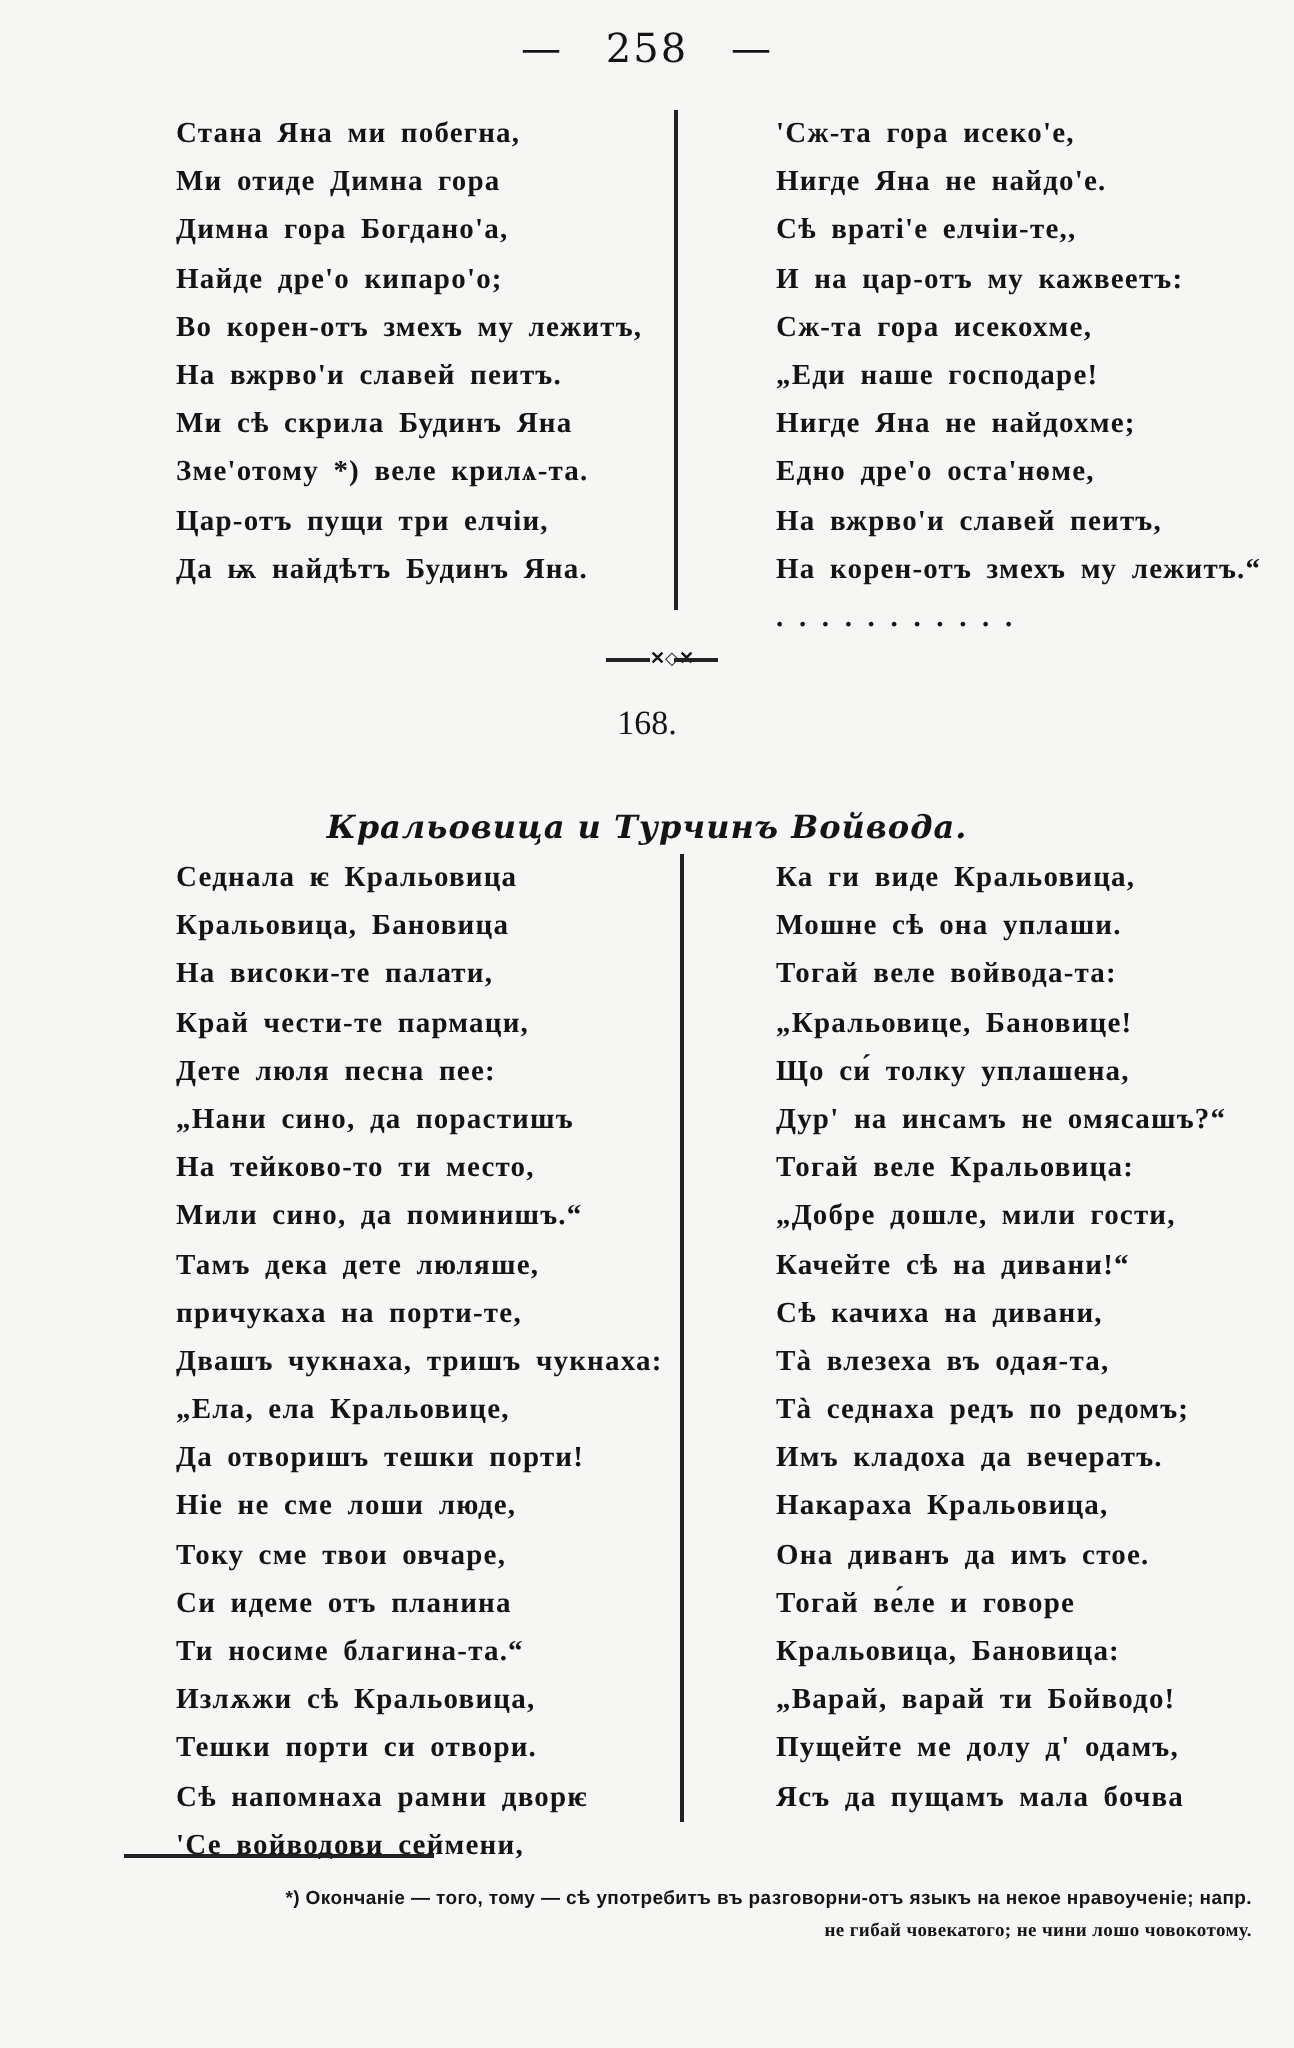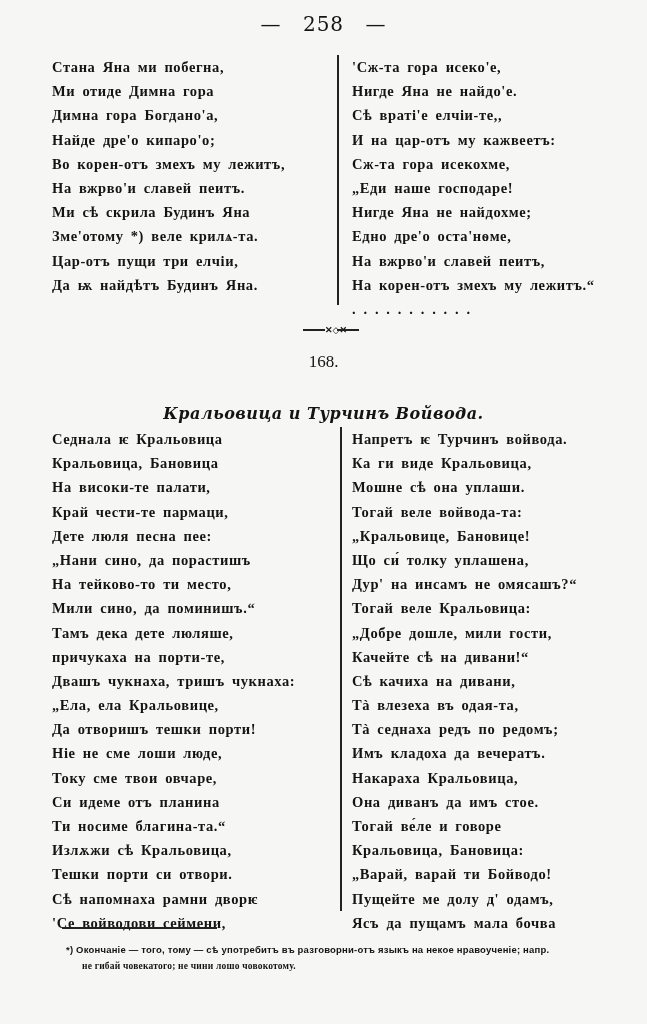--- a/index.html
+++ b/index.html
@@ -13,21 +13,21 @@
   }
   .page-header {
     position: absolute; top: 12px; left: 0; width: 647px;
     text-align: center; font-size: 20px; letter-spacing: 1px;
   }
   .page-header .dash { display: inline-block; margin: 0 14px; }
   .columns {
     position: absolute; left: 0; width: 647px;
   }
   .col {
-    position: absolute; top: 0;
+    position: absolute; top: 0; margin-left: 36px;
   }
   .col-left { left: 52px; }
   .col-right { left: 352px; }
   .line {
     height: 24.2px; line-height: 24.2px;
     font-size: 14.5px; white-space: nowrap;
     letter-spacing: 0.6px; word-spacing: 3px;
     font-family: "Liberation Serif", serif;
     font-weight: bold;
   }
@@ -50,21 +50,21 @@
     position: absolute; top: 384px; left: 0; width: 647px; text-align: center;
     font-size: 16px; font-style: italic; font-weight: bold;
     font-family: "DejaVu Serif", serif; letter-spacing: 0.5px; margin-top: 20px;
   }
   .footnote-rule {
     position: absolute; top: 927px; left: 62px; width: 155px; height: 1.5px; background: #222;
   }
   .footnote {
     position: absolute; top: 941px; left: 66px; width: 560px;
     font-size: 9.5px; line-height: 17px; font-weight: bold;
-    font-family: "Liberation Sans", sans-serif; letter-spacing: 0.2px;
+    font-family: "Liberation Sans", sans-serif; letter-spacing: 0.2px; text-align: right;
   }
   .footnote .l2 { padding-left: 16px; font-family: Liberation Serif, serif; }
 </style>
 </head>
 <body>
 
 <div class="page-header">
   <span class="dash">—</span>
   <span>258</span>
   <span class="dash">—</span>
@@ -127,21 +127,20 @@
     <div class="line">Току сме твои овчаре,</div>
     <div class="line">Си идеме отъ планина</div>
     <div class="line">Ти носиме благина-та.“</div>
     <div class="line">Излѫжи сѣ Кральовица,</div>
     <div class="line">Тешки порти си отвори.</div>
     <div class="line">Сѣ напомнаха рамни дворѥ</div>
     <div class="line">'Се войводови сеймени,</div>
   </div>
   <div class="rule" style="left:340px; top:0; height:484px;"></div>
   <div class="col col-right">
-    <div class="line">Напретъ ѥ Турчинъ войвода.</div>
     <div class="line">Ка ги виде Кральовица,</div>
     <div class="line">Мошне сѣ она уплаши.</div>
     <div class="line">Тогай веле войвода-та:</div>
     <div class="line">„Кральовице, Бановице!</div>
     <div class="line">Що си́ толку уплашена,</div>
     <div class="line">Дур' на инсамъ не омясашъ?“</div>
     <div class="line">Тогай веле Кральовица:</div>
     <div class="line">„Добре дошле, мили гости,</div>
     <div class="line">Качейте сѣ на дивани!“</div>
     <div class="line">Сѣ качиха на дивани,</div>

